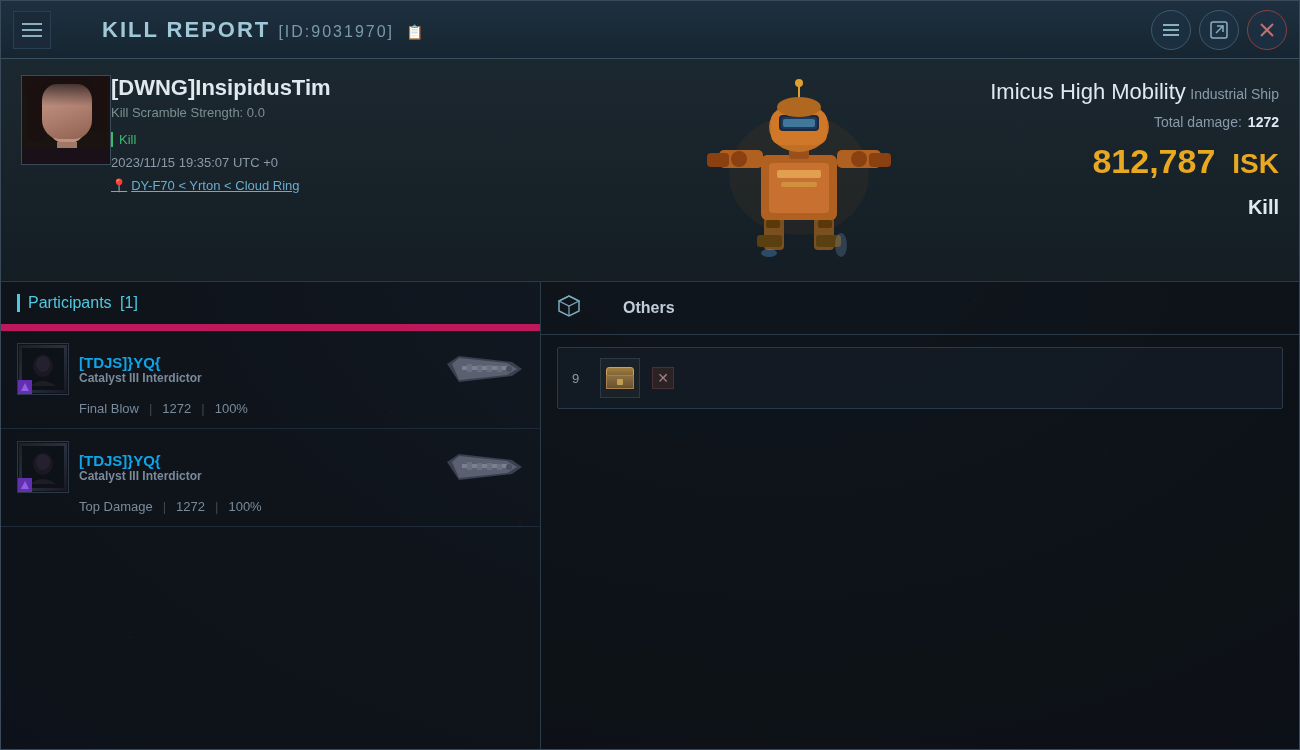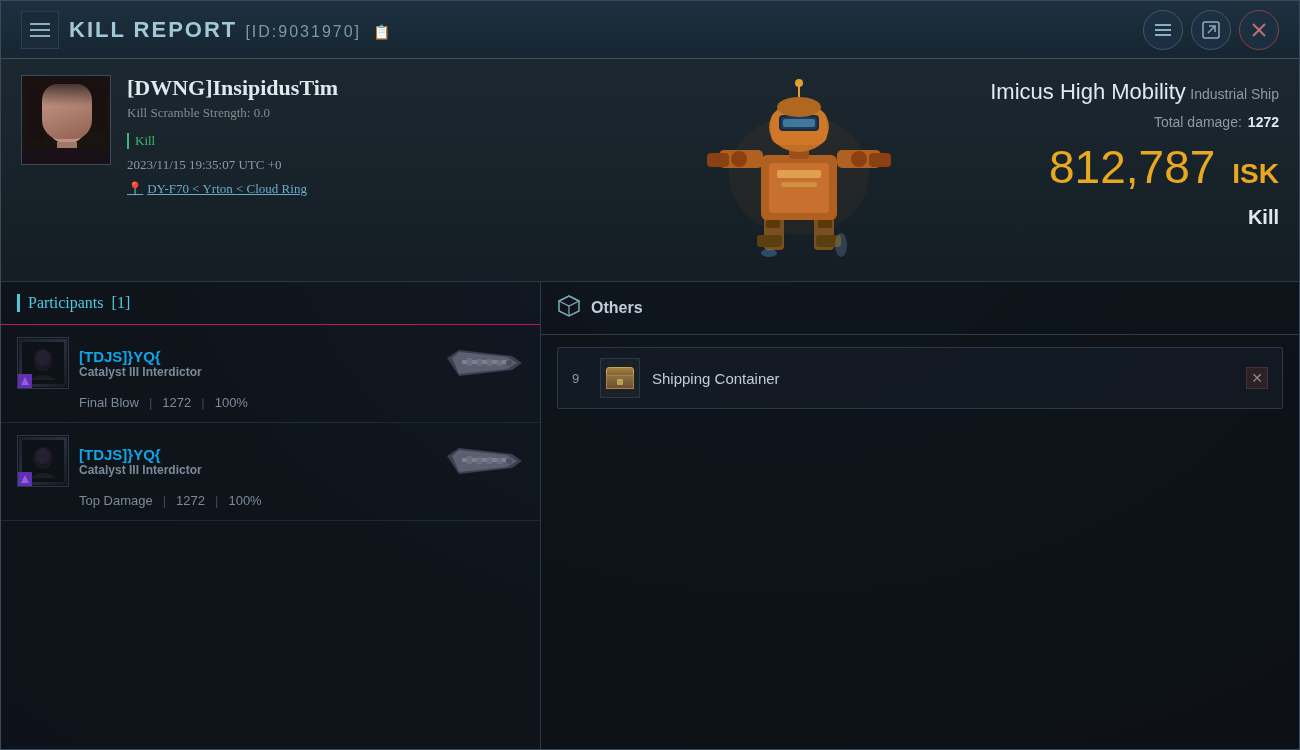--- a/index.html
+++ b/index.html
@@ -47,22 +47,23 @@
       border: 1px solid #3a4a5a;
     }
 
     
     .header {
       display: flex;
       align-items: center;
       background: linear-gradient(180deg, #1e3040 0%, #162530 100%);
       border-bottom: 1px solid #3a5060;
       height: 58px;
-      padding: 0 20px;
+      padding: 0 12px;
       flex-shrink: 0;
+      gap: 41px;
     }
 
     .hamburger-btn {
       width: 38px;
       height: 38px;
       display: flex;
       flex-direction: column;
       justify-content: center;
       align-items: center;
       gap: 4px;
@@ -123,23 +124,21 @@
       background: linear-gradient(180deg, #1c2830 0%, #141d24 100%);
       border-bottom: 1px solid #2a3a48;
       padding: 16px 20px;
       flex-shrink: 0;
       min-height: 200px;
       position: relative;
     }
 
     .victim-section {
       display: flex;
-      gap: 16px;
       flex: 1;
-      font-family: Liberation Serif, serif;
     }
 
     .avatar-box {
       width: 90px;
       height: 90px;
       flex-shrink: 0;
       border: 1px solid #3a4a58;
       overflow: hidden;
       background: #1a2530;
     }
@@ -239,22 +238,22 @@
       font-size: 14px;
       color: #8a9aaa;
       margin-top: 8px;
     }
     .total-damage-value {
       font-size: 14px;
       color: #e0e8f0;
       font-weight: 600;
     }
     .isk-value {
-      font-size: 46px;
-      font-weight: 400;
+      font-size: 34px;
+      font-weight: 700;
       color: #e8a820;
       margin-top: 8px;
       line-height: 1;
     }
     .isk-label {
       font-size: 28px;
       font-weight: 700;
       color: #e8a820;
       margin-left: 17px;
     }
@@ -277,25 +276,24 @@
       flex: 0 0 540px;
       background: rgba(14,20,28,0.7);
       border-right: 1px solid #2a3a48;
       display: flex;
       flex-direction: column;
       overflow: hidden;
     }
 
     .panel-header {
       padding: 12px 16px;
-      border-bottom: 1px solid #be185d;
+      border-bottom: 7px solid #be185d;
       display: flex;
       align-items: flex-end;
       gap: 8px;
-      font-family: Liberation Serif, serif;
     }
     .panel-header-title {
       font-size: 16px;
       color: #50c8e0;
       border-left: 3px solid #50c8e0;
       padding-left: 8px;
     }
 
     .participant-list {
       flex: 1;
@@ -399,20 +397,21 @@
       padding: 12px 16px;
       border-bottom: 1px solid #2a3a48;
       display: flex;
       align-items: center;
       gap: 10px;
     }
     .others-title {
       font-size: 16px;
       color: #c0ccd8;
       font-weight: 600;
+      margin-left: 32px;
     }
 
     .others-content {
       flex: 1;
       overflow-y: auto;
       padding: 12px 16px;
     }
 
     .other-item {
       display: flex;
@@ -766,19 +765,18 @@
           <span class="item-count">9</span>
           <div class="item-icon-box">
 
             <div class="chest-icon">
               <div class="chest-lid"></div>
               <div class="chest-body">
                 <div class="chest-lock"></div>
               </div>
             </div>
           </div>
-          <span class="item-name">Shipping Container</span>
           <div class="item-close-btn">✕</div>
         </div>
       </div>
     </div>
   </div>
 </div>
 
 </body></html>

